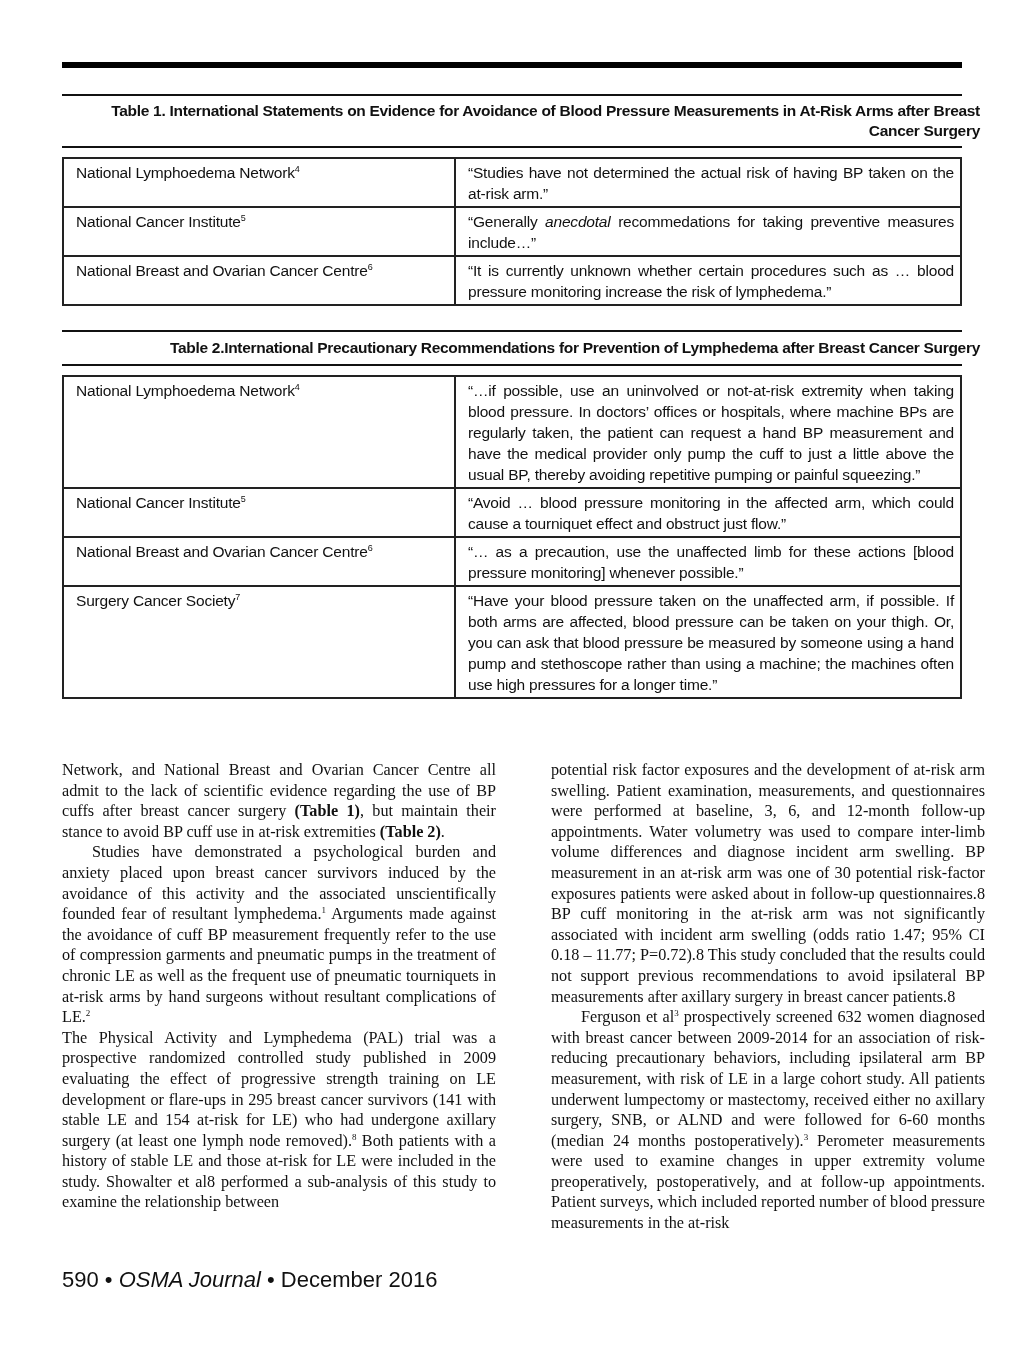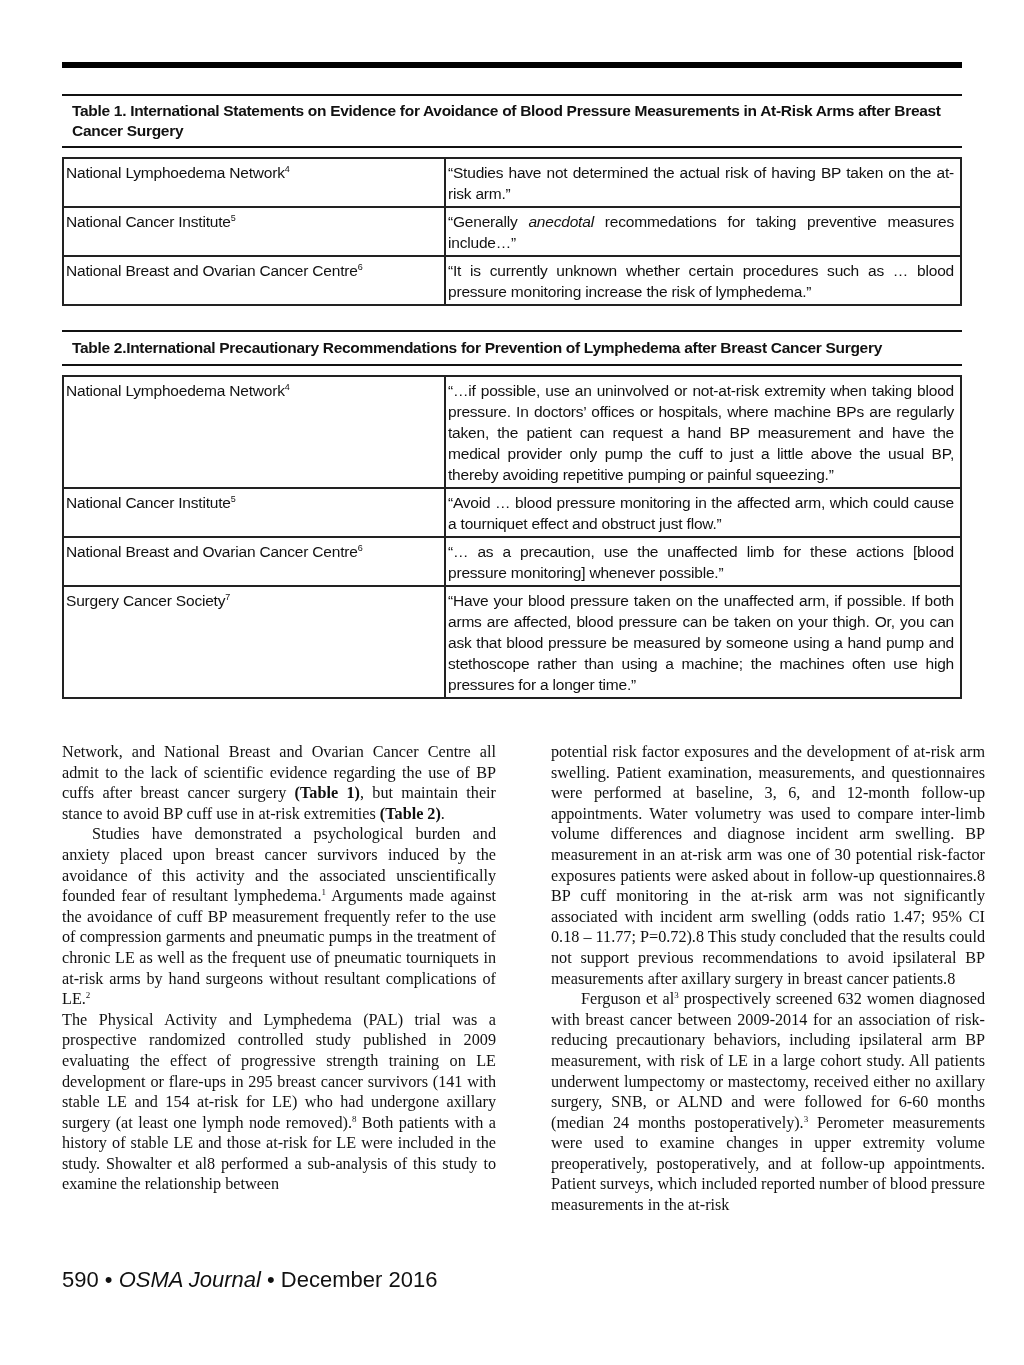--- a/index.html
+++ b/index.html
@@ -1,27 +1,27 @@
 <!DOCTYPE html>
 <html><head>
 <meta charset="utf-8">
 <style>
   html, body { margin: 0; padding: 0; background: #ffffff; }
   body { width: 1024px; height: 1365px; position: relative; overflow: hidden; color: #111; }
   .sans { font-family: "Liberation Sans", "DejaVu Sans", sans-serif; }
-  .serif { font-family: "Liberation Serif", "DejaVu Serif", serif; }
+  .serif { font-family: "Liberation Serif", "DejaVu Serif", serif; margin-top: 18px; }
 
   .topbar { position: absolute; left: 62px; top: 62px; width: 900px; height: 6px; background: #000; }
 
   .tbl-rule { position: absolute; left: 62px; width: 900px; height: 2px; background: #111; }
 
-  .caption { position: absolute; left: 72px; width: 900px; font-weight: bold; font-size: 15.5px; line-height: 20px; letter-spacing: -0.3px; }
+  .caption { position: absolute; left: 80px; width: 900px; font-weight: bold; font-size: 15.5px; line-height: 20px; letter-spacing: -0.3px; text-align: right; }
 
   table.data { position: absolute; left: 62px; width: 900px; border-collapse: collapse; font-size: 15.5px; line-height: 21px; letter-spacing: -0.2px; }
-  table.data td { border: 2px solid #222; padding: 3px 6px 2px 2px; vertical-align: top; }
+  table.data td { border: 2px solid #222; padding: 3px 6px 2px 12px; vertical-align: top; }
   table.data td.org { width: 372px; }
   table.data td.quote { text-align: justify; }
   sup { font-size: 9px; line-height: 0; vertical-align: super; }
 
   .col { position: absolute; top: 742px; width: 434px; font-size: 16.2px; line-height: 20.6px; text-align: justify; }
   .col p { margin: 0; }
   .col p.indent { text-indent: 30px; }
   .col-left { left: 62px; }
   .col-right { left: 551px; }
   .heading { font-family: "Liberation Sans", "DejaVu Sans", sans-serif; font-weight: bold; font-size: 15.5px; margin-top: 20px !important; line-height: 21px; text-align: left; }

